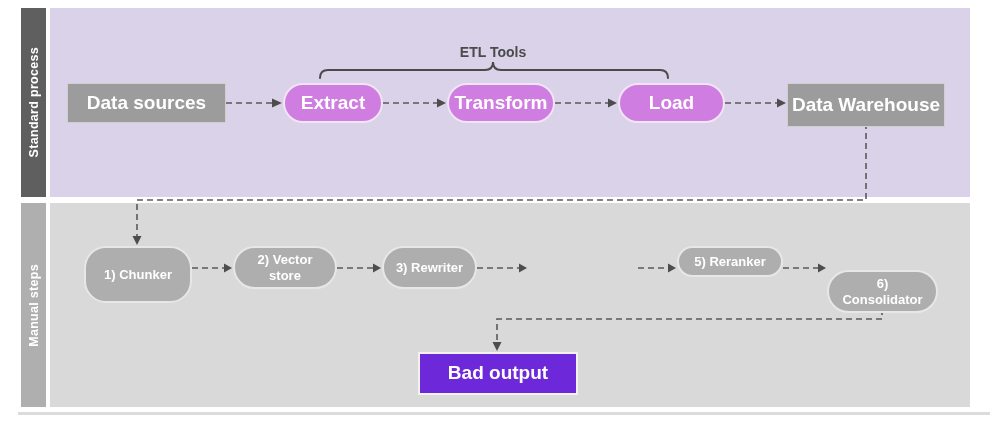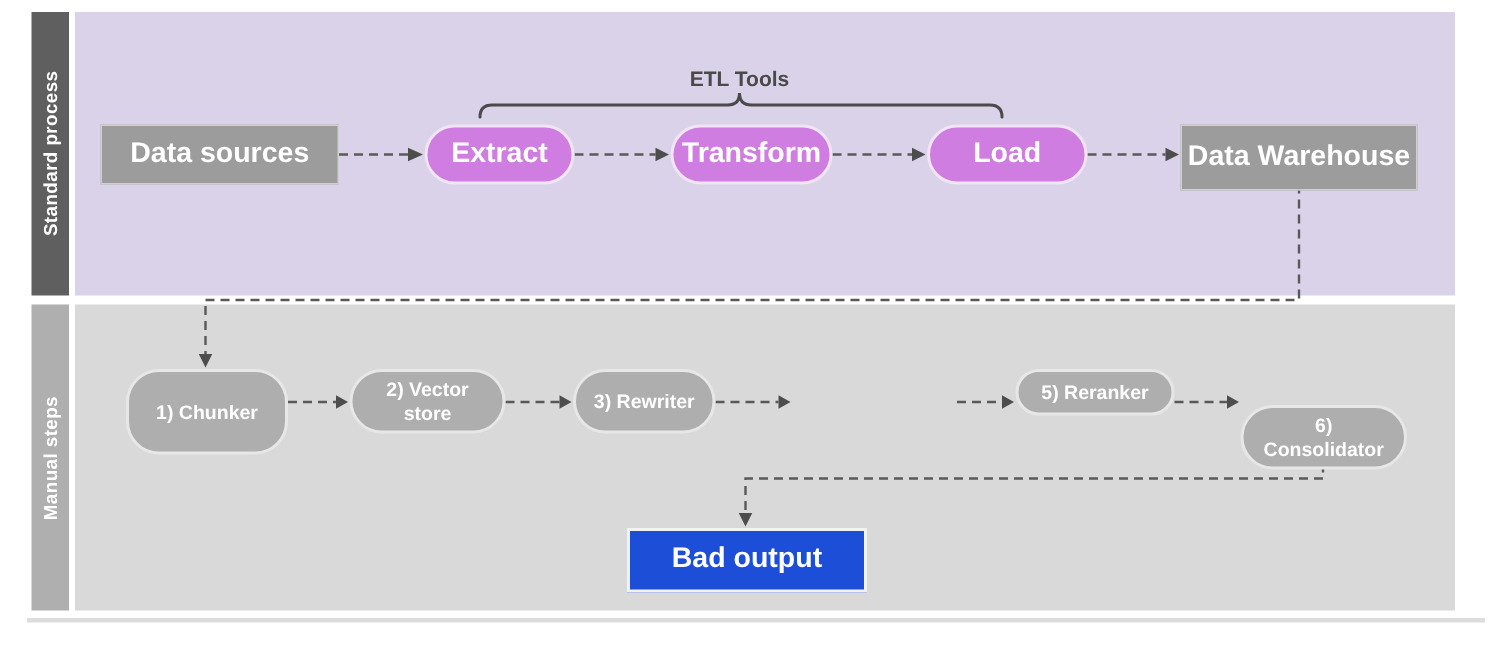--- a/index.html
+++ b/index.html
@@ -21,21 +21,21 @@
   .lane-body.manual   { left:50px; top:203px; width:920px; height:204px; background:#d9d9d9; }
 
   .node {
     position:absolute; box-sizing:border-box;
     display:flex; align-items:center; justify-content:center;
     color:#ffffff; font-weight:bold; font-size:19px; text-align:center; line-height:1.2;
   }
   .rect-gray   { background:#9c9c9c; border:1px solid #cfcfcf; }
   .pill-purple { background:#cf7de0; border:2px solid #f0e4f5; border-radius:21px; }
   .pill-gray   { background:#aeaeae; border:2px solid #e7e7e7; border-radius:22px; font-size:13px; padding:0 10px; }
-  .rect-yellow { background:#1d4ed8; border:2px solid #f2f2f2; }
+  .rect-yellow { background:#6d28d9; border:2px solid #f2f2f2; }
 
   #n-data-sources { left:67px;  top:83px;  width:159px; height:40px; }
   #n-extract      { left:283px; top:83px;  width:100px; height:40px; }
   #n-transform    { left:447px; top:83px;  width:108px; height:40px; }
   #n-load         { left:618px; top:83px;  width:107px; height:40px; }
   #n-warehouse    { left:787px; top:83px;  width:158px; height:44px; }
 
   #n-chunker      { left:84px;  top:246px; width:108px; height:57px; }
   #n-vector       { left:233px; top:246px; width:104px; height:43px; }
   #n-rewriter     { left:382px; top:246px; width:95px;  height:43px; }

